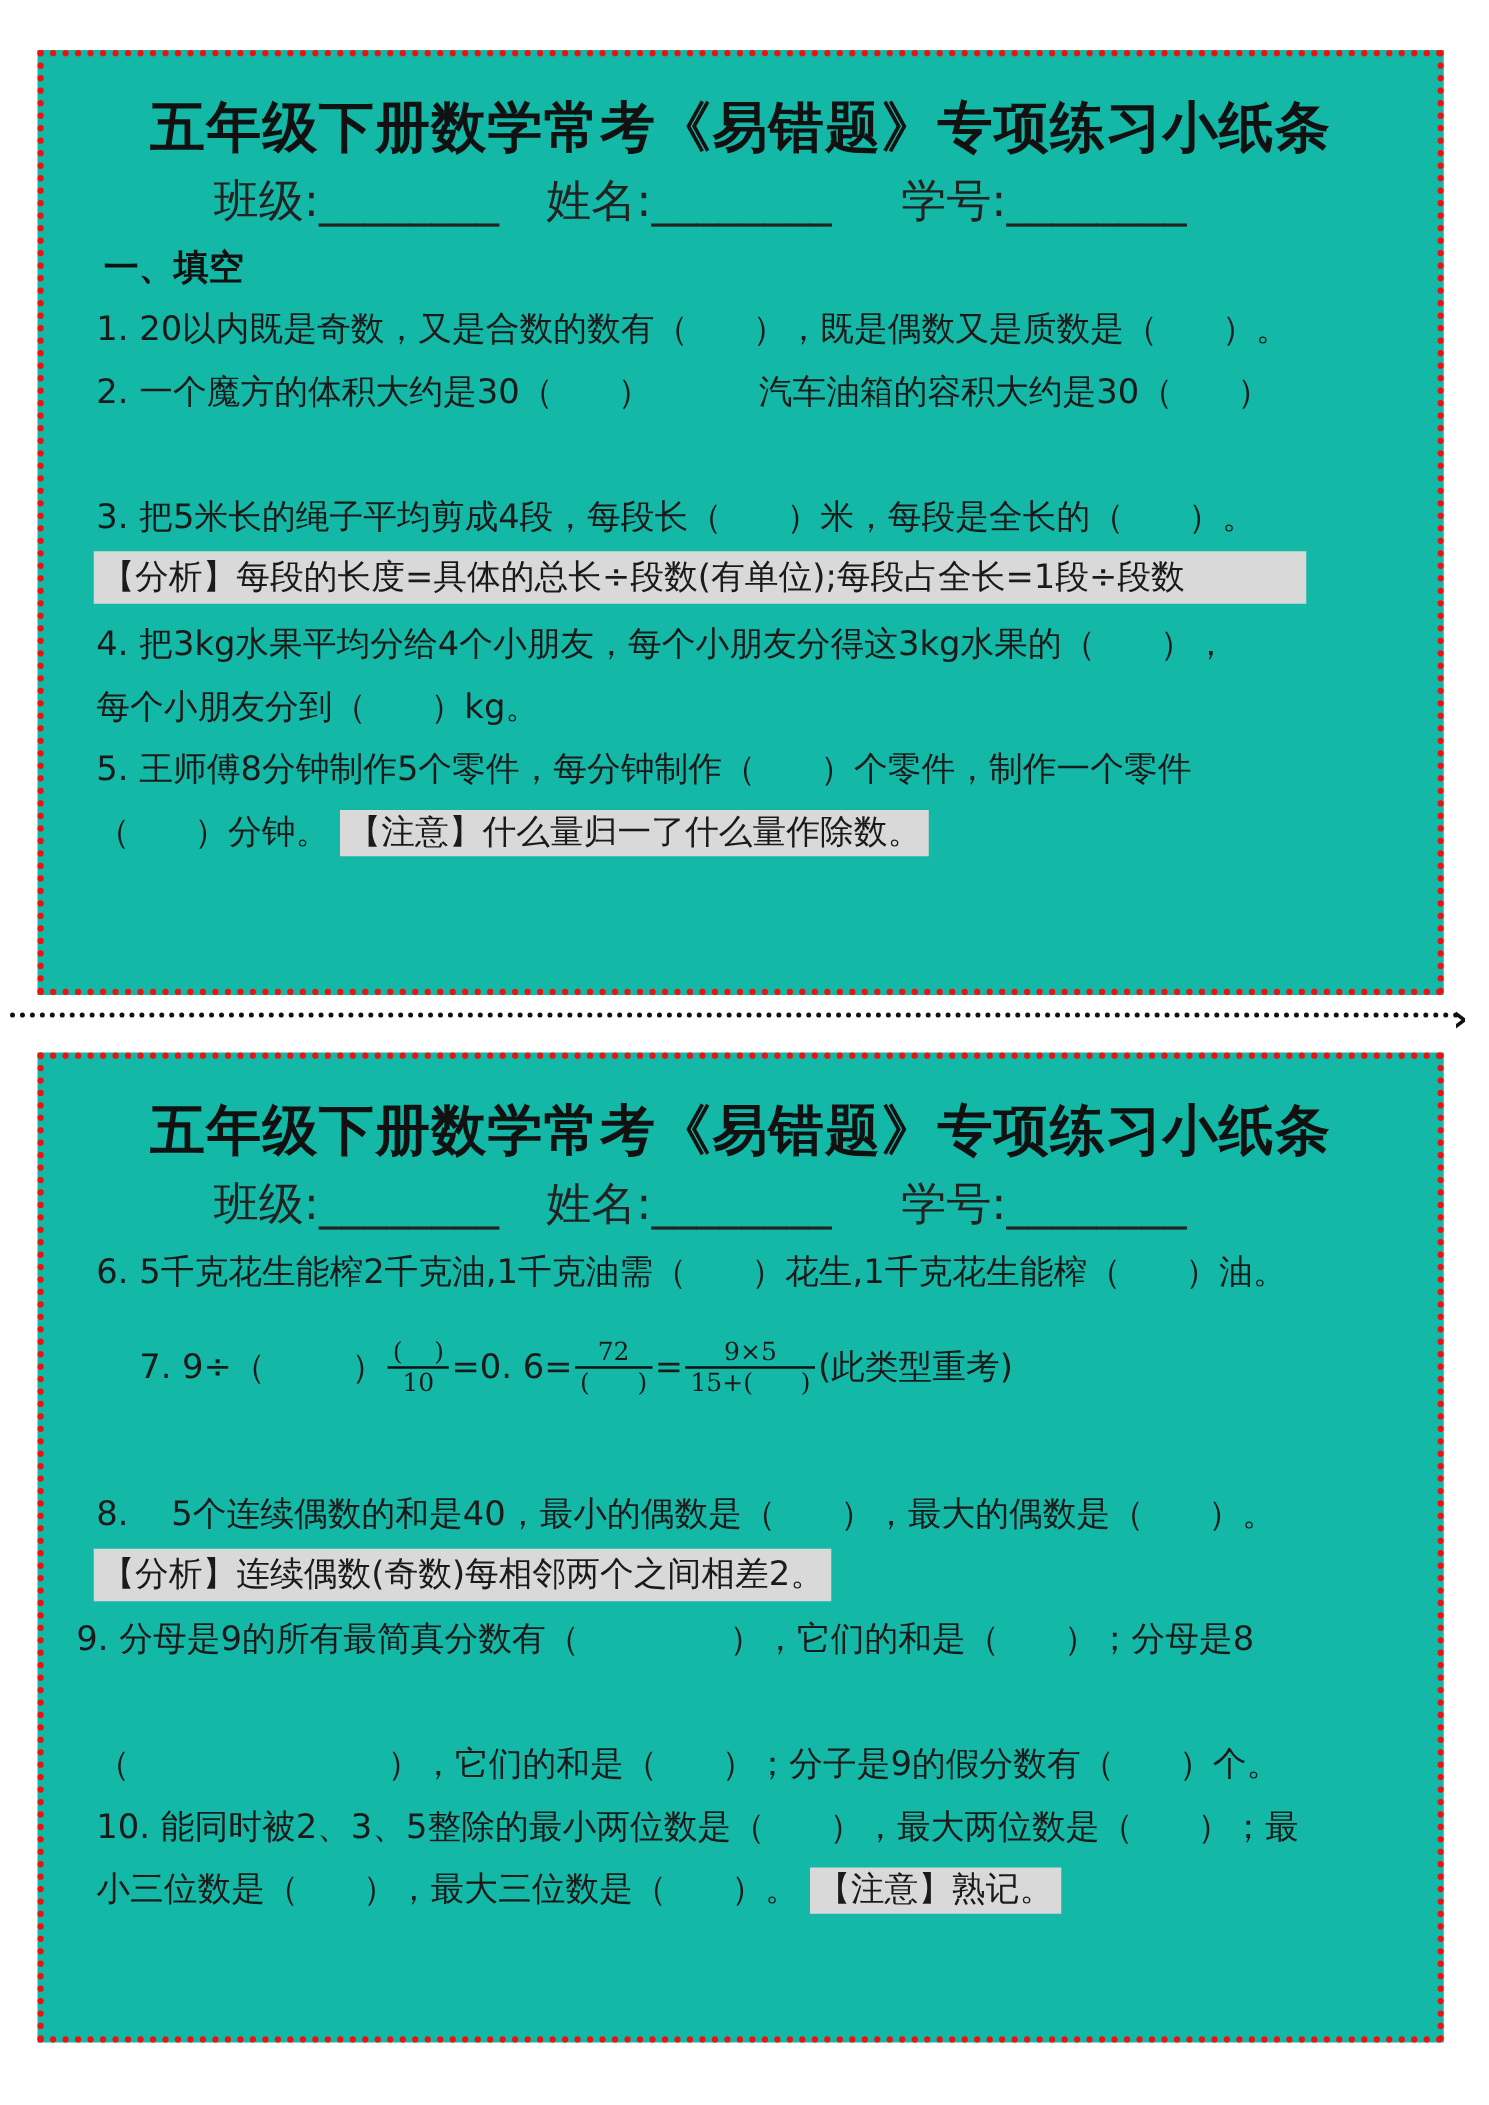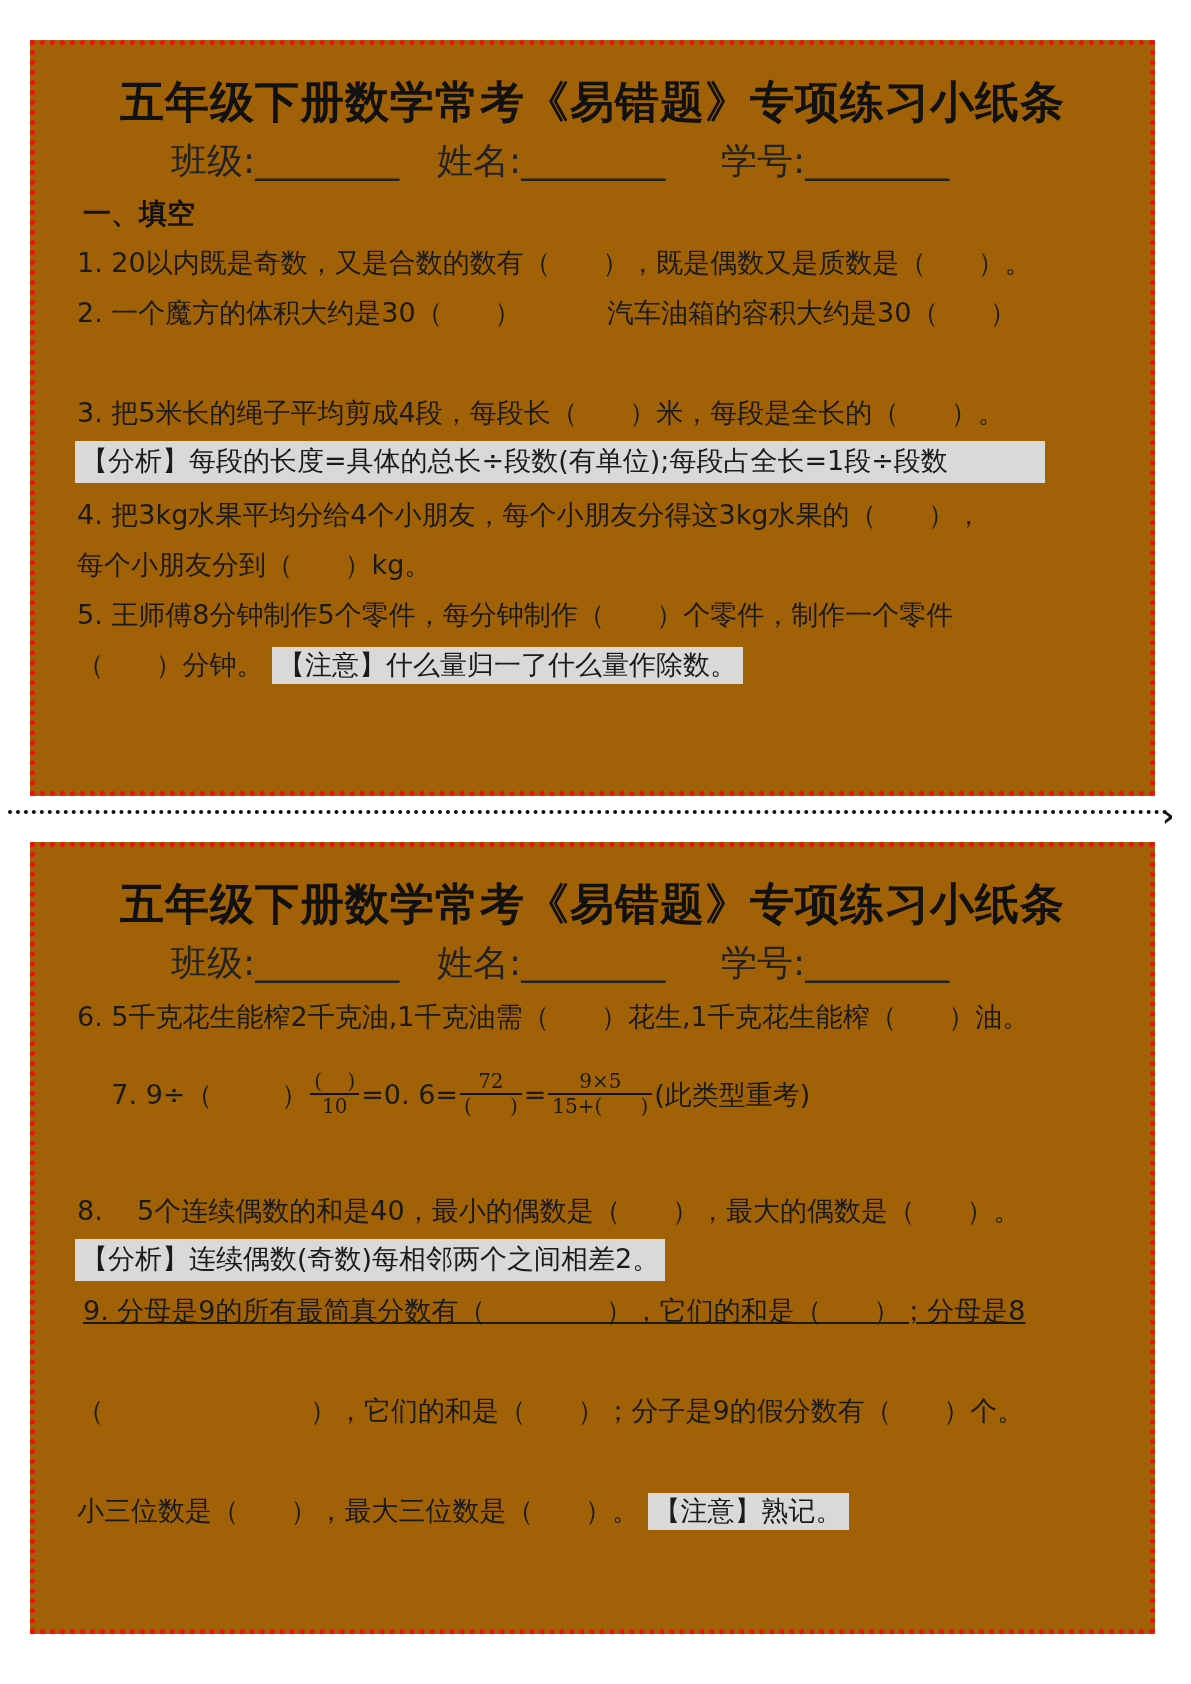--- a/index.html
+++ b/index.html
@@ -1,19 +1,19 @@
 <!DOCTYPE html>
 <html><head>
 <meta charset="utf-8">
 <style>
   html, body { margin: 0; padding: 0; background: #ffffff; }
   body { width: 1191px; height: 1684px; position: relative; overflow: hidden;
          font-family: "DejaVu Sans", "Liberation Sans", sans-serif; color: #111; }
   .card { position: absolute; left: 30px; width: 1125px; box-sizing: border-box;
-          border: 5px dotted #ee1111; background: #a16207; }
+          border: 5px dotted #ee1111; background: #14b8a6; }
   .card.c1 { top: 40px; height: 756px; }
   .card.c2 { top: 842px; height: 792px; }
   .title { position: absolute; left: 0; width: 100%; text-align: center;
            font-family: "DejaVu Sans", sans-serif; font-weight: bold; font-size: 44px;
            letter-spacing: 1px; color: #111; }
   .meta { position: absolute; font-size: 36px; color: #222; white-space: pre; }
   .line { position: absolute; left: 48px; font-size: 27px; white-space: pre; color: #1a1a1a; }
   .hl { background: #d9d9d9; padding: 2px 6px 4px 6px; }
   .section-head { position: absolute; left: 48px; font-size: 28px; font-weight: bold; }
   .sep { position: absolute; left: 8px; top: 810px; width: 1160px; height: 0;
@@ -56,16 +56,17 @@
   <div class="meta" style="left:686px; top:92px;"><span>学号:</span><span>________</span></div>
 
   <div class="line" style="top:152px; left:42px;">6. 5千克花生能榨2千克油,1千克油需（      ）花生,1千克花生能榨（      ）油。</div>
 
   <div class="line" style="top:196px; left:42px; line-height:1;">
     <span style="vertical-align:middle;">7. 9÷（        ）</span><span class="frac"><span class="num">(    )</span><span class="den">10</span></span><span style="vertical-align:middle;">=0. 6=</span><span class="frac"><span class="num">72</span><span class="den">(      )</span></span><span style="vertical-align:middle;">=</span><span class="frac"><span class="num">9×5</span><span class="den">15+(      )</span></span><span class="bold" style="vertical-align:middle;">(此类型重考)</span>
   </div>
 
   <div class="line" style="top:346px; left:42px;">8.    5个连续偶数的和是40，最小的偶数是（      ），最大的偶数是（      ）。</div>
   <div class="line hl" style="top:392px; left:40px;">【分析】连续偶数(奇数)每相邻两个之间相差2。</div>
-  <div class="line" style="top:446px; left:48px;text-decoration:underline;">9. 分母是9的所有最简真分数有（              ），它们的和是（      ）；分母是8</div>
+  <div class="line" style="top:446px; left:26px;">9. 分母是9的所有最简真分数有（              ），它们的和是（      ）；分母是8</div>
   <div class="line" style="top:546px; left:42px;">（                        ），它们的和是（      ）；分子是9的假分数有（      ）个。</div>
+  <div class="line" style="top:596px; left:42px;">10. 能同时被2、3、5整除的最小两位数是（      ），最大两位数是（      ）；最</div>
   <div class="line" style="top:646px; left:42px;"><span>小三位数是（      ），最大三位数是（      ）。</span> <span class="hl">【注意】熟记。</span></div>
 </div>
 
 </body></html>

